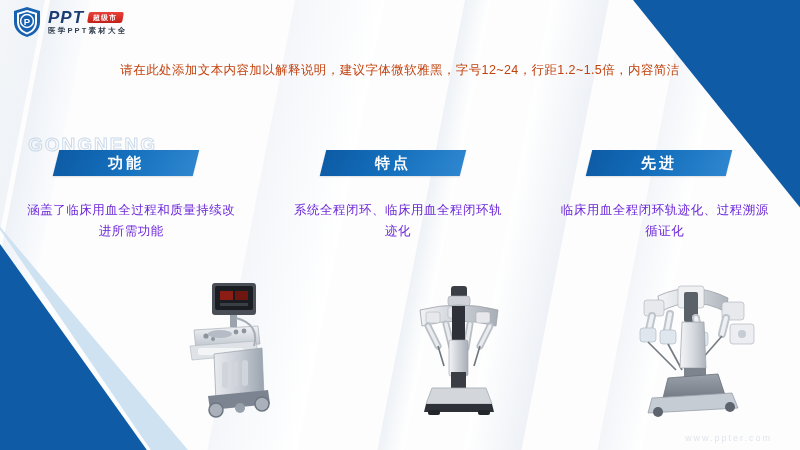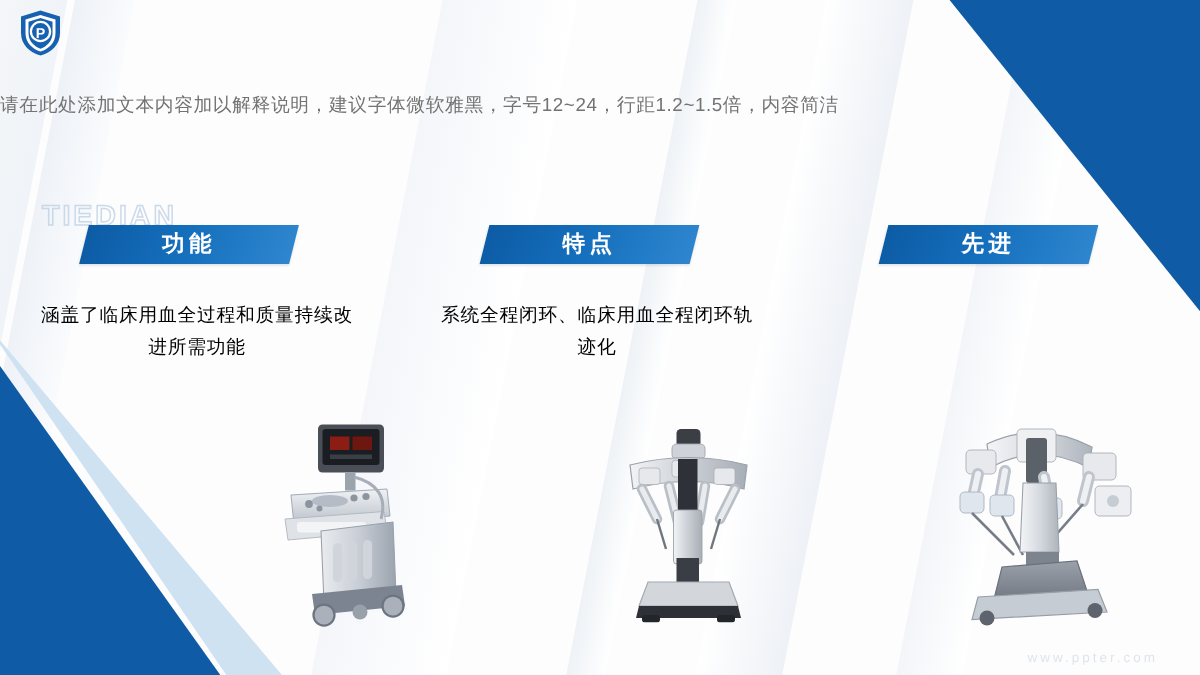--- a/index.html
+++ b/index.html
@@ -70,21 +70,21 @@
   }
 
   
   #page-title {
     position:absolute; top:14px; left:0; width:100%;
     text-align:center; font-size:29px; font-weight:bold;
     color:#1d1d1d; letter-spacing:3px;
   }
   #page-subtitle {
     position:absolute; top:62px; left:0; width:100%;
-    font-size:12.5px; color:#737373; letter-spacing:.4px;
+    text-align:center; font-size:12.5px; color:#c2410c; letter-spacing:.4px;
   }
 
   
   #columns { position:absolute; top:132px; left:0; width:100%; display:flex; }
   .col { width:33.333%; position:relative; }
 
   .col-headwrap { position:relative; height:52px; }
   .ghost {
     position:absolute; left:28px; top:2px;
     font-size:19px; font-weight:bold; letter-spacing:2px;
@@ -99,21 +99,21 @@
     box-shadow:0 1px 2px rgba(0,0,0,.12);
   }
   .banner-label {
     display:block; transform:skewX(14deg);
     text-align:center; line-height:26px;
     color:#ffffff; font-size:15px; font-weight:bold; letter-spacing:3px;
   }
 
   .col-body {
     margin-top:16px; padding:0 30px 0 26px;
-    font-size:12.5px; line-height:1.65; color:#000000;
+    font-size:12.5px; line-height:1.65; color:#6d28d9;
     text-align:center; letter-spacing:.5px;
   }
 
   
   .device { position:absolute; }
   #device-ultrasound { left:180px; top:278px; }
   #device-robot-arm  { left:404px; top:280px; }
   #device-robot-multi{ left:622px; top:272px; }
 
   
@@ -143,29 +143,36 @@
   <div id="logo">
     <div class="shield-wrap">
       <svg width="30" height="32" viewBox="0 0 30 32">
         <path d="M15 1 L28 5 V16 C28 24 22 29 15 31 C8 29 2 24 2 16 V5 Z" fill="#1761b0"></path>
         <path d="M15 4 L25 7 V16 C25 22.5 20.5 26.6 15 28.4 C9.5 26.6 5 22.5 5 16 V7 Z" fill="#ffffff"></path>
         <path d="M15 6 L23 8.5 V16 C23 21.4 19.3 24.9 15 26.5 C10.7 24.9 7 21.4 7 16 V8.5 Z" fill="#1761b0"></path>
         <circle cx="15" cy="15" r="6.4" fill="none" stroke="#ffffff" stroke-width="1.5"></circle>
         <text x="15" y="19.2" font-family="Liberation Sans, sans-serif" font-size="9.5" font-weight="bold" fill="#ffffff" text-anchor="middle">P</text>
       </svg>
     </div>
+    <div class="logo-text">
+      <div class="logo-row1">
+        <div class="ppt-word">PPT</div>
+        <div class="badge"><span>超级市</span></div>
+      </div>
+      <div class="logo-sub">医学PPT素材大全</div>
+    </div>
   </div>
 
   <div id="page-subtitle">请在此处添加文本内容加以解释说明，建议字体微软雅黑，字号12~24，行距1.2~1.5倍，内容简洁</div>
 
   <div id="columns">
 
     <div class="col">
       <div class="col-headwrap">
-        <div class="ghost">TIEDIAN</div>
+        <div class="ghost">GONGNENG</div>
         <div class="banner">
           <span class="banner-label">功能</span>
         </div>
       </div>
       <div class="col-body">涵盖了临床用血全过程和质量持续改进所需功能</div>
     </div>
 
     <div class="col">
       <div class="col-headwrap">
         <div class="banner">
@@ -174,20 +181,21 @@
       </div>
       <div class="col-body">系统全程闭环、临床用血全程闭环轨迹化</div>
     </div>
 
     <div class="col">
       <div class="col-headwrap">
         <div class="banner">
           <span class="banner-label">先进</span>
         </div>
       </div>
+      <div class="col-body">临床用血全程闭环轨迹化、过程溯源循证化</div>
     </div>
 
   </div>
 
   <div class="device" id="device-ultrasound">
     <svg width="100" height="140" viewBox="0 0 100 140">
       <defs>
         <linearGradient id="body1" x1="0" y1="0" x2="1" y2="0">
           <stop offset="0" stop-color="#e9ebee"></stop>
             <stop offset=".5" stop-color="#c9ced6"></stop>

